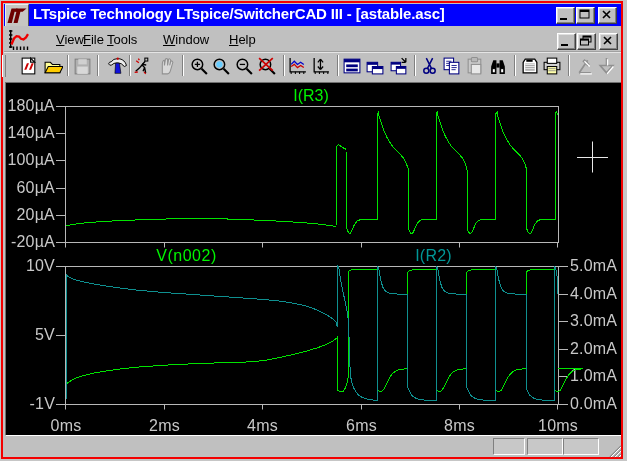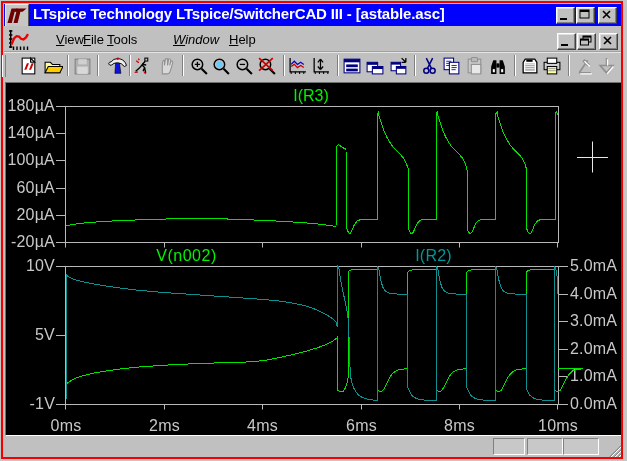--- a/index.html
+++ b/index.html
@@ -63,21 +63,21 @@
      <path d="M3.7 1 L3.7 19"></path>
      <path d="M2 2 h3.4 M2 6 h3.4 M2 10 h3.4 M2 14 h3.4 M2 18 h3.4"></path>
      <path d="M6.5 17.5 v3.5 M10 17.5 v3.5 M13.5 17.5 v3.5 M17 17.5 v3.5 M20.5 17.5 v3.5"></path>
    </g>
    <path d="M4.5 15.5 L7 9.5 L9.5 7.2 L12 7.6 L14 9.8 L16.5 10.4 L19 8.4 L21 5.2" stroke="#ee0000" stroke-width="2.3" fill="none"></path>
  </svg>
 </div>
 <div class="mitem" style="left:36px;margin-left:47px;"><u>F</u>ile</div>
 <div class="mitem" style="left:56px;"><u>V</u>iew</div>
 <div class="mitem" style="left:107px;"><u>T</u>ools</div>
-<div class="mitem" style="left:173px;font-style:italic;"><u>W</u>indow</div>
+<div class="mitem" style="left:163px;"><u>W</u>indow</div>
 <div class="mitem" style="left:229px;"><u>H</u>elp</div>
 <div class="winbtn" style="left:557px;top:33px;"><svg width="16" height="14">
       <rect x="3" y="10" width="7" height="2" fill="#000"></rect>
     </svg></div>
 <div class="winbtn" style="left:577px;top:33px;"><svg width="16" height="14">
       <rect x="5" y="2" width="8" height="6" fill="none" stroke="#000"></rect>
       <rect x="5" y="2" width="8" height="1.6" fill="#000"></rect>
       <rect x="2.5" y="5" width="8" height="6" fill="#c0c0c0" stroke="#000"></rect>
       <rect x="2.5" y="5" width="8" height="1.6" fill="#000"></rect>
     </svg></div>

